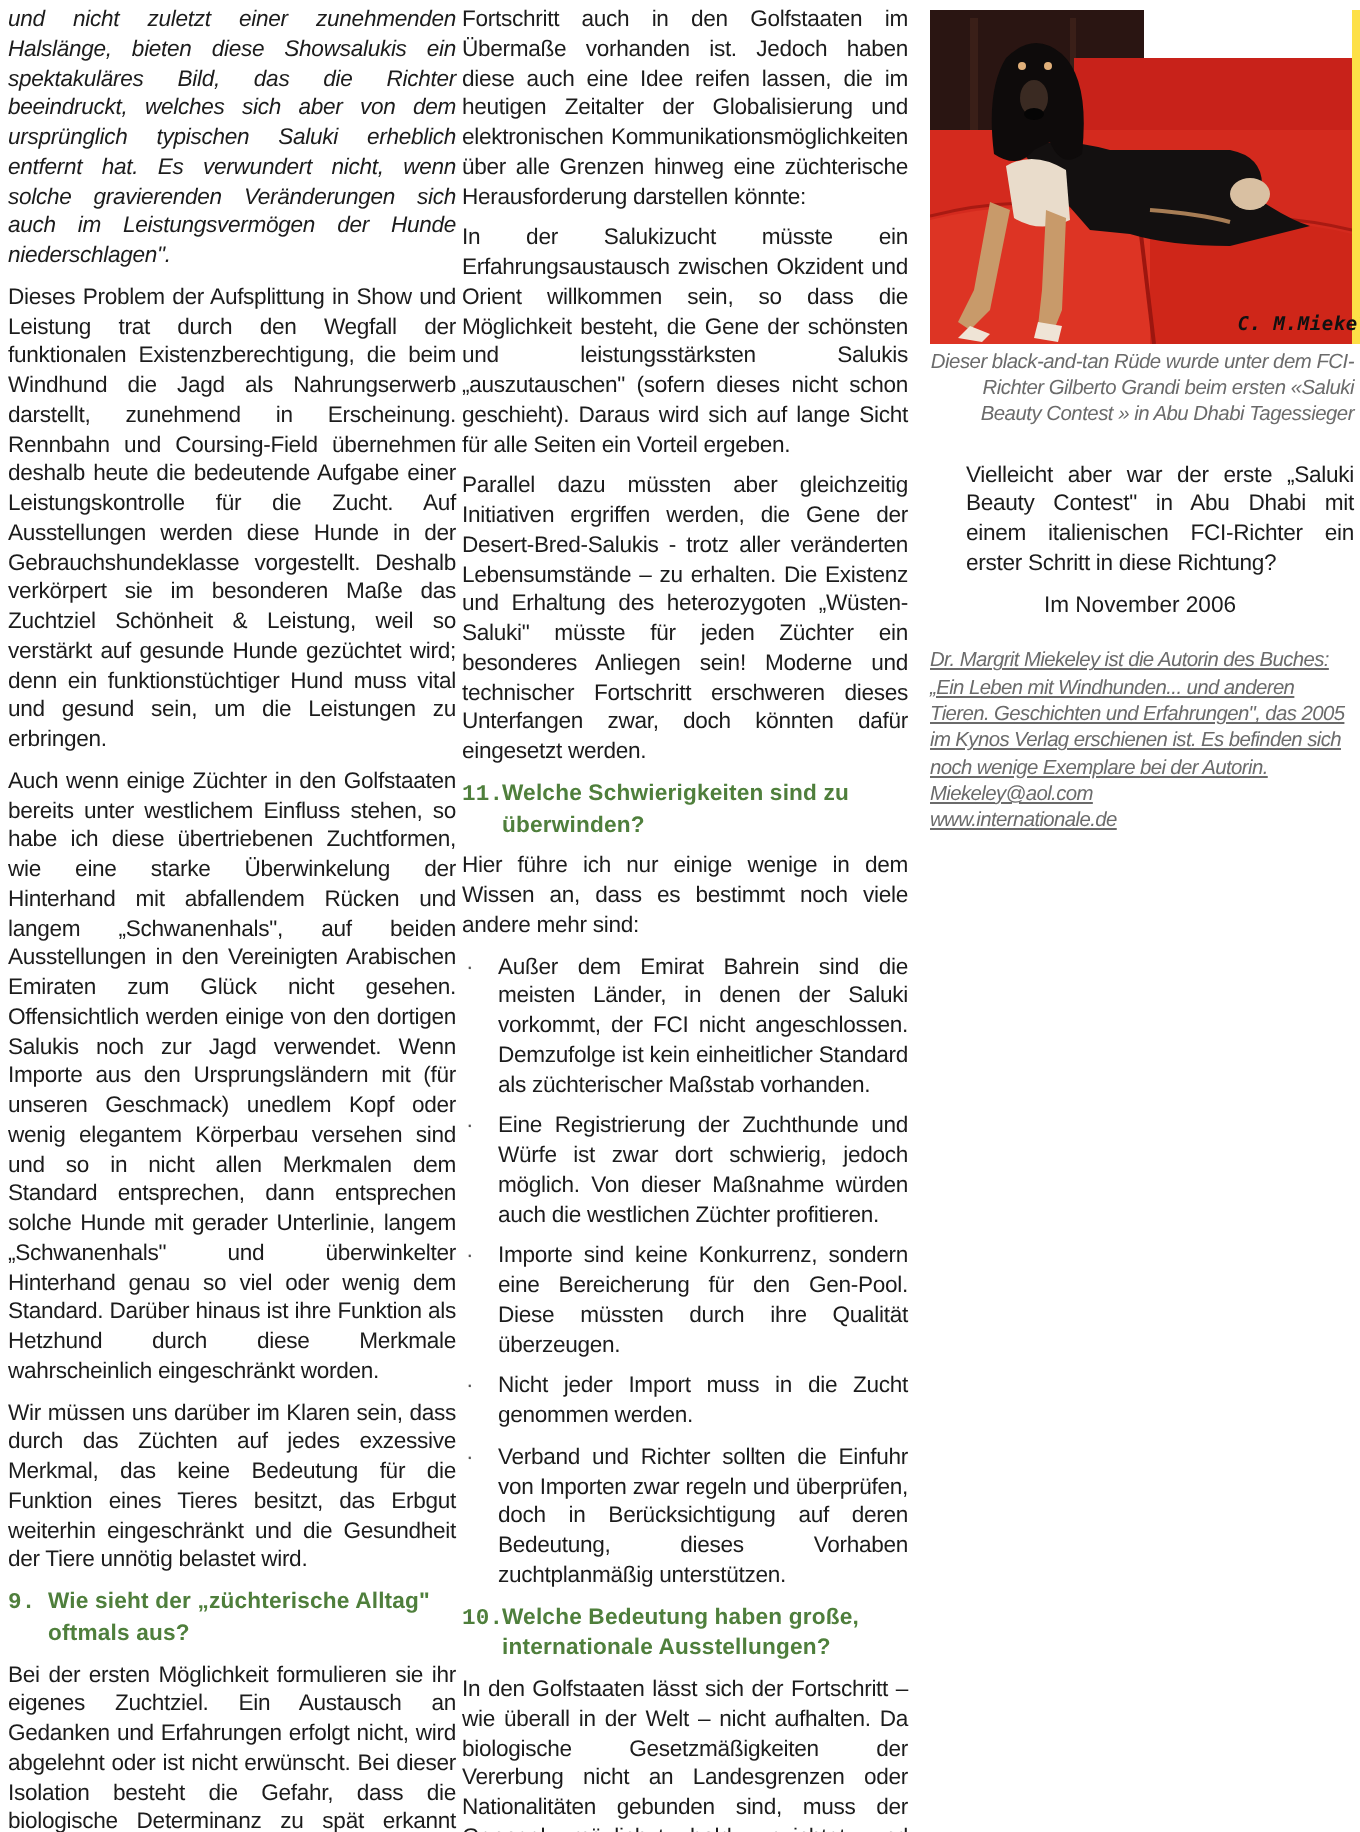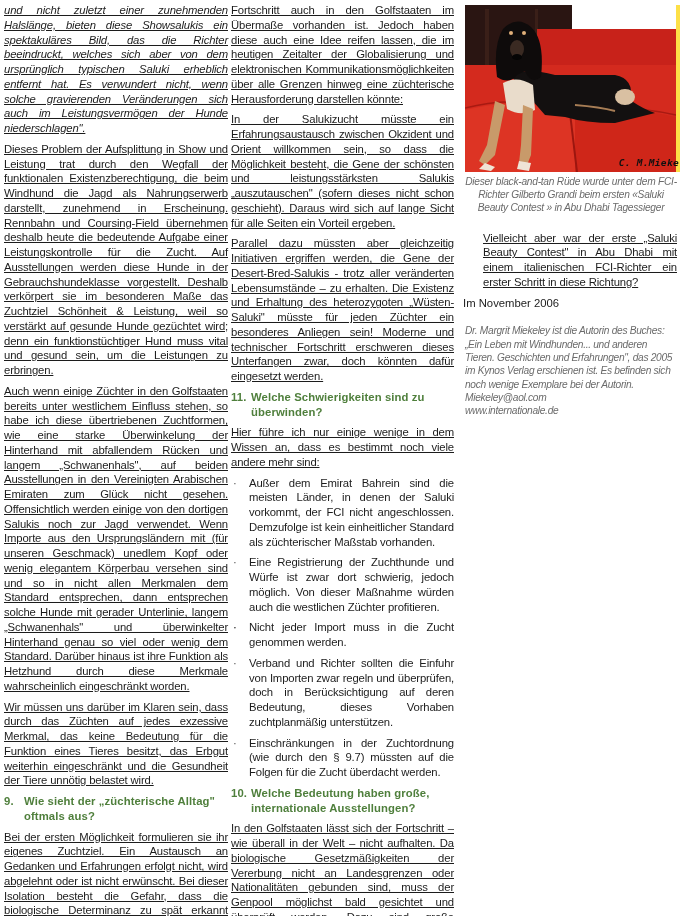--- a/index.html
+++ b/index.html
@@ -3,41 +3,41 @@
 <meta charset="utf-8">
 <style>
   html, body { margin: 0; padding: 0; background: #ffffff; }
   body { width: 680px; height: 916px; overflow: hidden; position: relative;
          font-family: "Liberation Sans", "DejaVu Sans", sans-serif; color: #1c1c1c; }
   .col { position: absolute; top: 3px; }
   #col1 { left: 4px; width: 224px; }
   #col2 { left: 231px; width: 223px; }
   #col3 { left: 463px; width: 214px; }
   p { margin: 0 0 6px 0; font-size: 11.3px; line-height: 14.75px; text-align: justify;
-      letter-spacing: -0.15px; hyphens: manual; text-decoration: underline; }
+      letter-spacing: -0.15px; hyphens: manual; }
   p.quote { font-style: italic; }
   h3 { margin: 1px 0 6px 0; font-size: 11.3px; line-height: 14.75px; color: #4f7f3c;
        font-weight: bold; padding-left: 20px; text-indent: -20px; letter-spacing: 0.1px; }
-  h3 .num { display: inline-block; width: 20px; text-indent: 0; }
+  h3 .num { display: inline-block; width: 20px; text-indent: 0; font-family: Liberation Mono, monospace; }
   ul.bullets { list-style: none; margin: 0 0 6px 0; padding: 0; }
   ul.bullets li { position: relative; padding-left: 18px; font-size: 11.3px; line-height: 14.75px;
                   text-align: justify; margin-bottom: 6px; letter-spacing: -0.15px; }
   ul.bullets li .dot { position: absolute; left: 2px; top: 0; color: #555; }
   .photo { position: relative; width: 240px; height: 167px; margin-left: 2px; margin-top: 2px;
            background: #fde047; overflow: hidden; font-style: italic; }
   .photo svg { display: block; }
   .photo-credit { position: absolute; right: 8px; bottom: 4px; color: #111; font-weight: bold;
                   font-size: 9.5px; font-family: "DejaVu Sans Mono", monospace; letter-spacing: 0.3px;
                   background: rgba(240,60,40,0.0); }
   .caption { font-style: italic; color: #6b6b6b; font-size: 10.2px; line-height: 13.2px;
-             margin: 3px 0 16px 2px; letter-spacing: -0.25px; text-align: center; }
+             margin: 3px 0 16px 2px; letter-spacing: -0.25px; text-align: right; }
   .right-text { margin-left: 20px; }
-  .date { text-align: left; font-size: 11.3px; line-height: 14.75px; margin: 0 0 14px 0; }
+  .date { text-align: center; font-size: 11.3px; line-height: 14.75px; margin: 0 0 14px 0; }
   .author-note { font-style: italic; color: #6b6b6b; font-size: 10.2px; line-height: 13.3px;
-                 margin: 0 0 0 2px; letter-spacing: -0.3px; text-align: left; }
+                 margin: 0 0 0 2px; letter-spacing: -0.3px; text-align: left; text-decoration: underline; }
   .author-note span.line { display: block; }
 </style>
 </head>
 <body>
 
 <div class="col" id="col1">
   <p class="quote">und nicht zuletzt einer zunehmenden Halslänge, bieten diese Showsalukis ein spektakuläres Bild, das die Richter beeindruckt, welches sich aber von dem ursprünglich typischen Saluki erheblich entfernt hat. Es verwundert nicht, wenn solche gravierenden Veränderungen sich auch im Leistungsvermögen der Hunde niederschlagen".</p>
   <p>Dieses Problem der Aufsplittung in Show und Leistung trat durch den Wegfall der funktionalen Existenzberechtigung, die beim Windhund die Jagd als Nahrungserwerb darstellt, zunehmend in Erscheinung. Rennbahn und Coursing-Field übernehmen deshalb heute die bedeutende Aufgabe einer Leistungskontrolle für die Zucht. Auf Ausstellungen werden diese Hunde in der Gebrauchshundeklasse vorgestellt. Deshalb verkörpert sie im besonderen Maße das Zuchtziel Schönheit &amp; Leistung, weil so verstärkt auf gesunde Hunde gezüchtet wird; denn ein funktionstüchtiger Hund muss vital und gesund sein, um die Leistungen zu erbringen.</p>
   <p>Auch wenn einige Züchter in den Golfstaaten bereits unter westlichem Einfluss stehen, so habe ich diese übertriebenen Zuchtformen, wie eine starke Überwinkelung der Hinterhand mit abfallendem Rücken und langem „Schwanenhals", auf beiden Ausstellungen in den Vereinigten Arabischen Emiraten zum Glück nicht gesehen. Offensichtlich werden einige von den dortigen Salukis noch zur Jagd verwendet. Wenn Importe aus den Ursprungsländern mit (für unseren Geschmack) unedlem Kopf oder wenig elegantem Körperbau versehen sind und so in nicht allen Merkmalen dem Standard entsprechen, dann entsprechen solche Hunde mit gerader Unterlinie, langem „Schwanenhals" und überwinkelter Hinterhand genau so viel oder wenig dem Standard. Darüber hinaus ist ihre Funktion als Hetzhund durch diese Merkmale wahrscheinlich eingeschränkt worden.</p>
   <p>Wir müssen uns darüber im Klaren sein, dass durch das Züchten auf jedes exzessive Merkmal, das keine Bedeutung für die Funktion eines Tieres besitzt, das Erbgut weiterhin eingeschränkt und die Gesundheit der Tiere unnötig belastet wird.</p>
@@ -48,24 +48,24 @@
 
 <div class="col" id="col2">
   <p>Fortschritt auch in den Golfstaaten im Übermaße vorhanden ist. Jedoch haben diese auch eine Idee reifen lassen, die im heutigen Zeitalter der Globalisierung und elektronischen Kommunikationsmöglichkeiten über alle Grenzen hinweg eine züchterische Herausforderung darstellen könnte:</p>
   <p>In der Salukizucht müsste ein Erfahrungsaustausch zwischen Okzident und Orient willkommen sein, so dass die Möglichkeit besteht, die Gene der schönsten und leistungsstärksten Salukis „auszutauschen" (sofern dieses nicht schon geschieht). Daraus wird sich auf lange Sicht für alle Seiten ein Vorteil ergeben.</p>
   <p>Parallel dazu müssten aber gleichzeitig Initiativen ergriffen werden, die Gene der Desert-Bred-Salukis - trotz aller veränderten Lebensumstände – zu erhalten. Die Existenz und Erhaltung des heterozygoten „Wüsten-Saluki" müsste für jeden Züchter ein besonderes Anliegen sein! Moderne und technischer Fortschritt erschweren dieses Unterfangen zwar, doch könnten dafür eingesetzt werden.</p>
   <h3><span class="num">11.</span><span>Welche Schwierigkeiten sind zu überwinden?</span></h3>
   <p>Hier führe ich nur einige wenige in dem Wissen an, dass es bestimmt noch viele andere mehr sind:</p>
   <ul class="bullets">
     <li><span class="dot">·</span><span>Außer dem Emirat Bahrein sind die meisten Länder, in denen der Saluki vorkommt, der FCI nicht angeschlossen. Demzufolge ist kein einheitlicher Standard als züchterischer Maßstab vorhanden.</span></li>
     <li><span class="dot">·</span><span>Eine Registrierung der Zuchthunde und Würfe ist zwar dort schwierig, jedoch möglich. Von dieser Maßnahme würden auch die westlichen Züchter profitieren.</span></li>
-    <li><span class="dot">·</span></li>
+    <li><span class="dot">·</span><span>Importe sind keine Konkurrenz, sondern eine Bereicherung für den Gen-Pool. Diese müssten durch ihre Qualität überzeugen.</span></li>
     <li><span class="dot">·</span><span>Nicht jeder Import muss in die Zucht genommen werden.</span></li>
     <li><span class="dot">·</span><span>Verband und Richter sollten die Einfuhr von Importen zwar regeln und überprüfen, doch in Berücksichtigung auf deren Bedeutung, dieses Vorhaben zuchtplanmäßig unterstützen.</span></li>
-    <li><span class="dot">·</span><span>Einschränkungen in der Zuchtordnung (wie durch den § 9.7) müssten auf die Folgen für die Zucht überdacht werden.</span></li>
+    <li><span class="dot">·</span></li>
   </ul>
   <h3><span class="num">10.</span><span>Welche Bedeutung haben große, internationale Ausstellungen?</span></h3>
   <p>In den Golfstaaten lässt sich der Fortschritt – wie überall in der Welt – nicht aufhalten. Da biologische Gesetzmäßigkeiten der Vererbung nicht an Landesgrenzen oder Nationalitäten gebunden sind, muss der Genpool möglichst bald gesichtet und überprüft werden. Dazu sind große Ausstellungen in hervorragender Weise geeignet, woraus sich wiederum Möglichkeiten der Zusammenarbeit ergeben. Züchterische Projekte könnten begonnen und realisiert werden. Dabei ist es selbstverständlich, dass eine Beurteilung der Hunde über alle Nationalitäten und Grenzen hinweg möglich ist. Auch dabei wäre zu beachten, dass Titel für die Zucht übergreifend und richtungsweisend sind.</p>
 
 </div>
 
 <div class="col" id="col3">
   <div class="photo">
     <svg width="211" height="167" viewBox="0 0 211 167">
 

